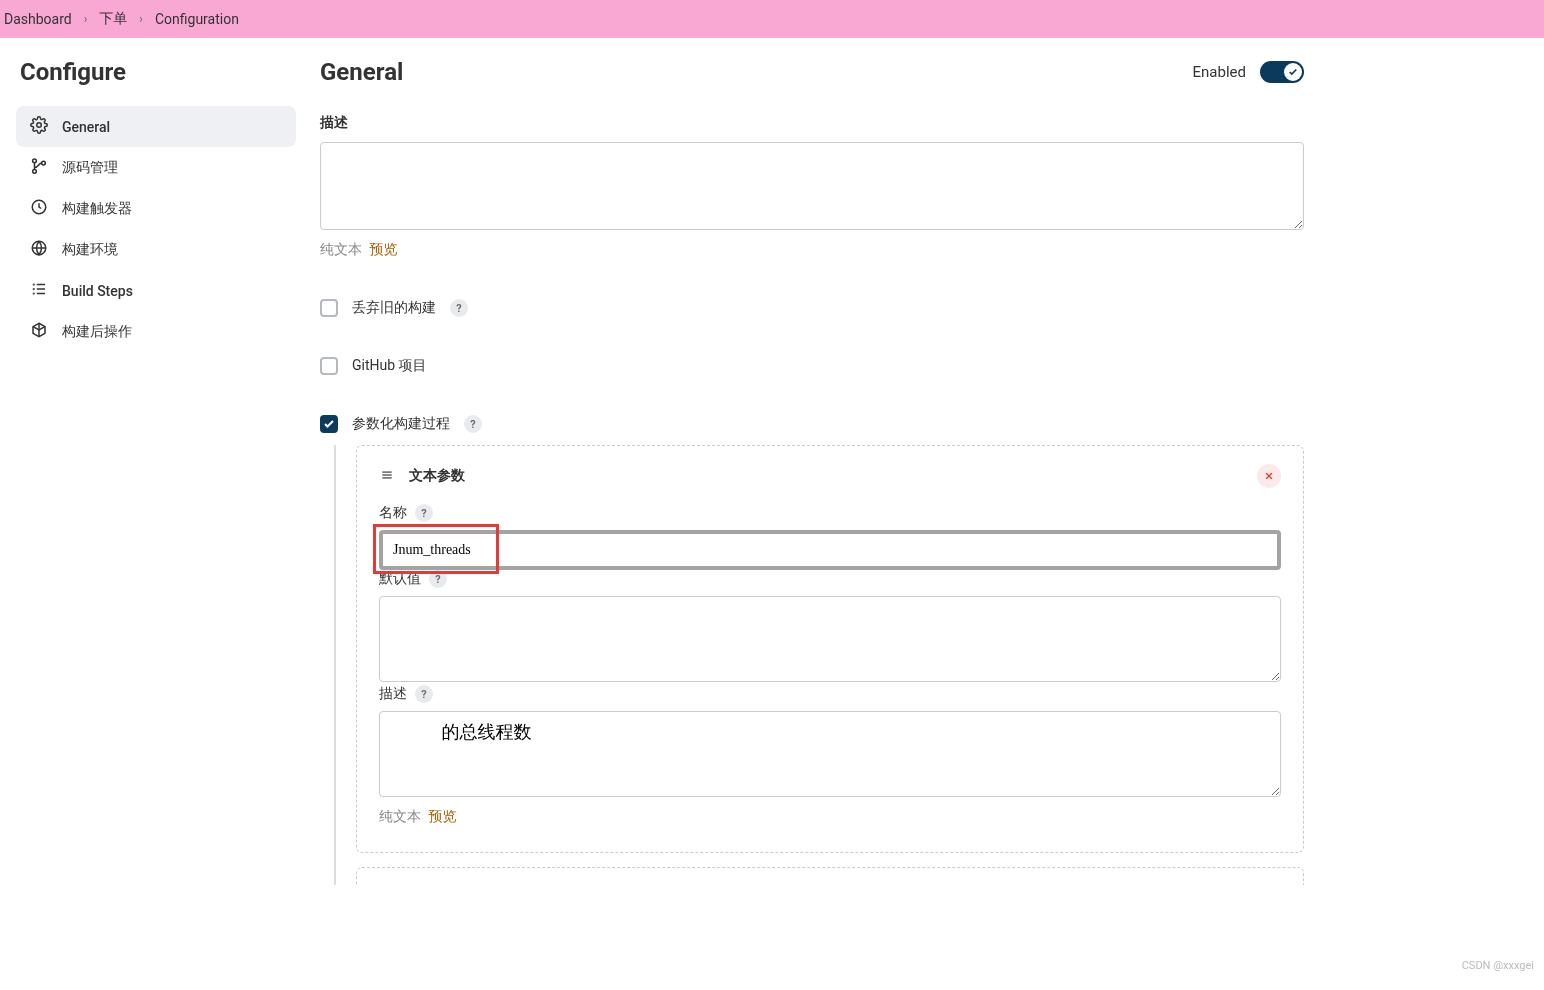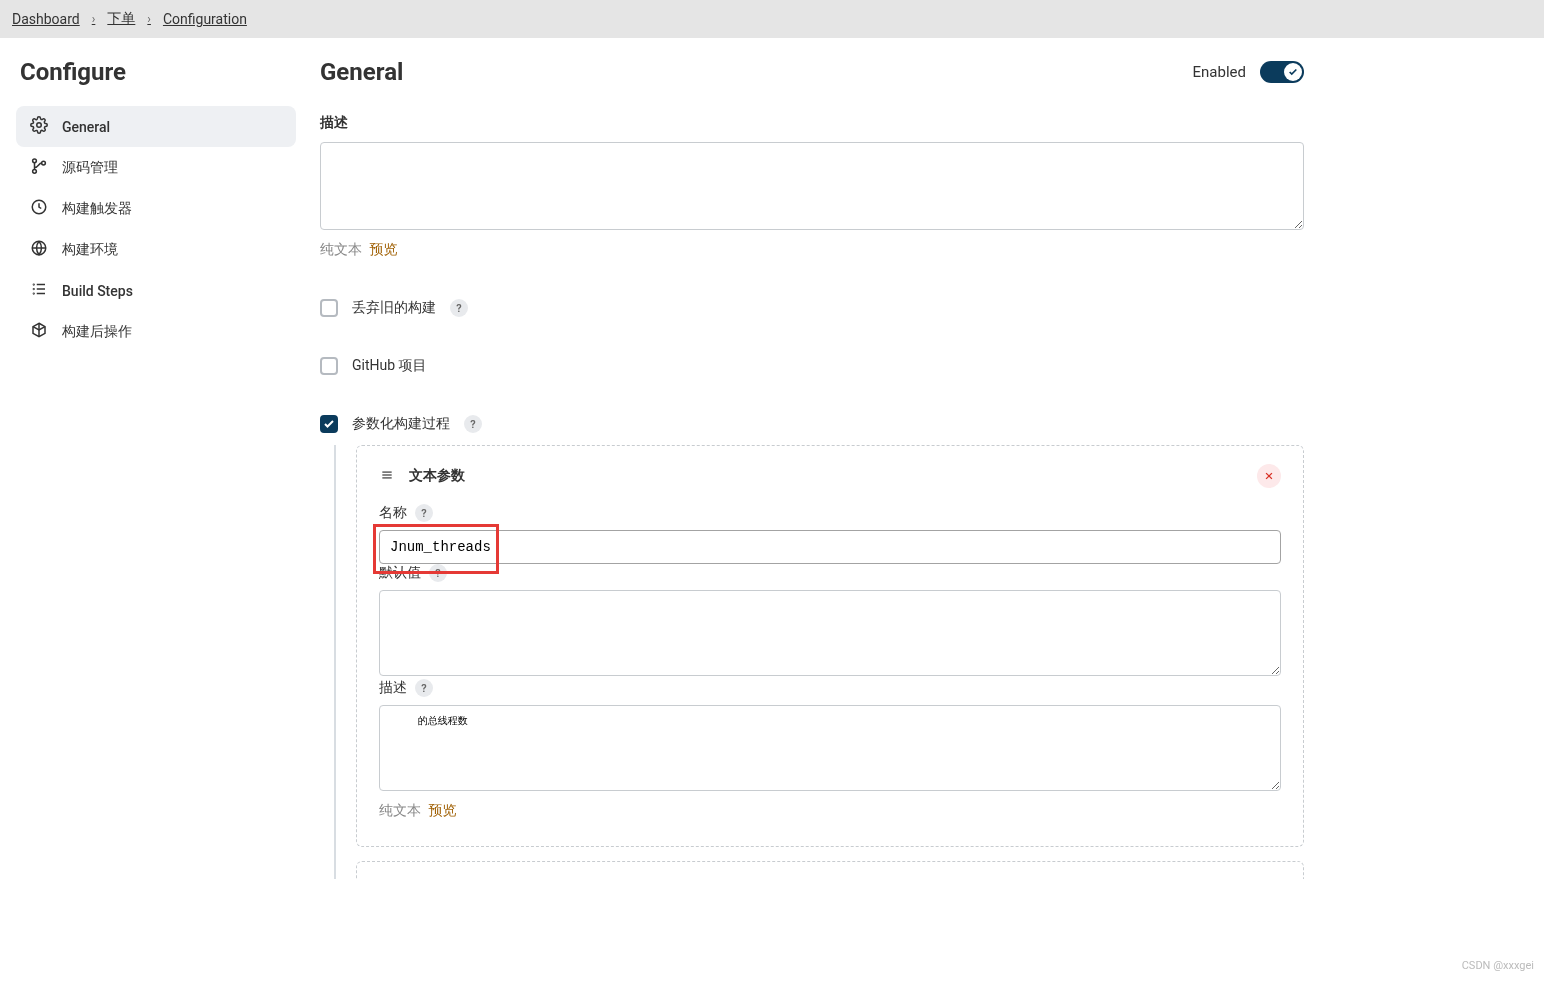--- a/index.html
+++ b/index.html
@@ -1,18 +1,18 @@
 <!DOCTYPE html>
 <html><head>
 <meta charset="utf-8">
 <style>
   * { box-sizing: border-box; margin: 0; padding: 0; }
   body { font-family: -apple-system, BlinkMacSystemFont, "Segoe UI", Roboto, sans-serif; font-size: 14px; color: #333; background: #fff; }
   
-  .breadcrumb { background: #e5e5e5; padding: 10px 12px; display: flex; align-items: center; gap: 12px; font-size: 14px; text-decoration: underline; }
+  .breadcrumb { background: #f9a8d4; padding: 10px 4px; display: flex; align-items: center; gap: 12px; font-size: 14px; }
   .breadcrumb a { color: #333; text-decoration: none; }
   .breadcrumb .sep { color: #666; font-size: 12px; }
   .breadcrumb .current { color: #333; }
   
   .main-wrap { display: flex; }
   .sidebar { width: 304px; padding: 20px 8px 20px 16px; flex-shrink: 0; }
   .sidebar-title { font-size: 24px; font-weight: 700; margin-bottom: 20px; padding-left: 4px; }
   .sidebar-item { display: flex; align-items: center; gap: 14px; padding: 10px 14px; border-radius: 8px; cursor: pointer; font-size: 14px; font-weight: 500; color: #333; }
   .sidebar-item.active { background: #eef0f3; }
   .sidebar-item svg { width: 18px; height: 18px; flex-shrink: 0; }
@@ -43,24 +43,24 @@
   .param-box { border: 1.5px dashed #c8ccd0; border-radius: 6px; padding: 18px 22px; position: relative; }
   .param-header { display: flex; align-items: center; justify-content: space-between; margin-bottom: 16px; }
   .param-header-left { display: flex; align-items: center; gap: 14px; }
   .drag-icon svg { width: 16px; height: 14px; }
   .param-type { font-size: 14px; font-weight: 600; }
   .close-btn { width: 24px; height: 24px; border-radius: 50%; background: #fde9ea; display: flex; align-items: center; justify-content: center; cursor: pointer; }
   .close-btn svg { width: 10px; height: 10px; }
   
   .param-field { }
   .param-label { font-size: 14px; font-weight: 400; margin-bottom: 8px; display: flex; align-items: center; gap: 8px; }
-  input.text-input { width: 100%; border: 1px solid #a3a3a3; border-radius: 4px; padding: 8px 10px; font-size: 14px; font-family: Liberation Mono, monospace; }
+  input.text-input { width: 100%; border: 4px solid #a3a3a3; border-radius: 4px; padding: 8px 10px; font-size: 14px; font-family: Liberation Serif, serif; }
   .highlight-red { position: relative; }
   .highlight-red::after { content: ""; position: absolute; left: -6px; top: -6px; width: 120px; height: 44px; border: 3px solid #e53935; pointer-events: none; }
-  textarea.param-ta { width: 100%; min-height: 86px; border: 1px solid #c8ccd0; border-radius: 4px; padding: 8px; font-family: inherit; font-size: 10px; resize: both; }
+  textarea.param-ta { width: 100%; min-height: 86px; border: 1px solid #c8ccd0; border-radius: 4px; padding: 8px; font-family: inherit; font-size: 18px; resize: both; }
   
   .param-box2 { margin-top: 14px; border: 1.5px dashed #c8ccd0; border-top-left-radius: 6px; border-top-right-radius: 6px; border-bottom: none; height: 18px; }
   
   .watermark { position: fixed; right: 10px; bottom: 18px; font-size: 11px; color: #bbb; }
 </style>
 </head>
 <body>
 
 <div class="breadcrumb">
   <a href="#">Dashboard</a>

